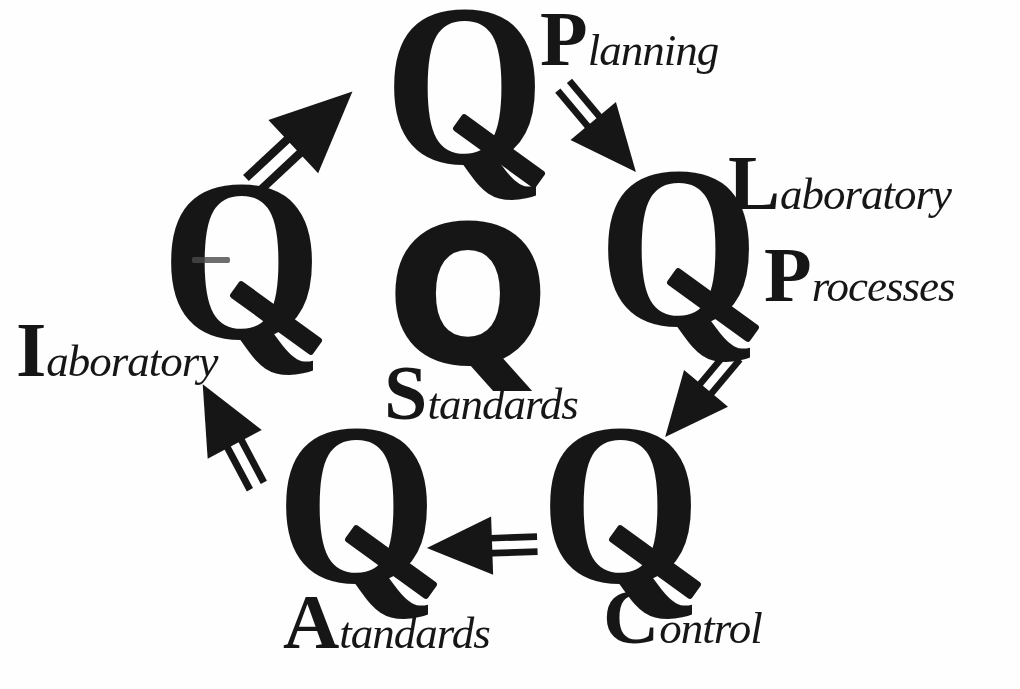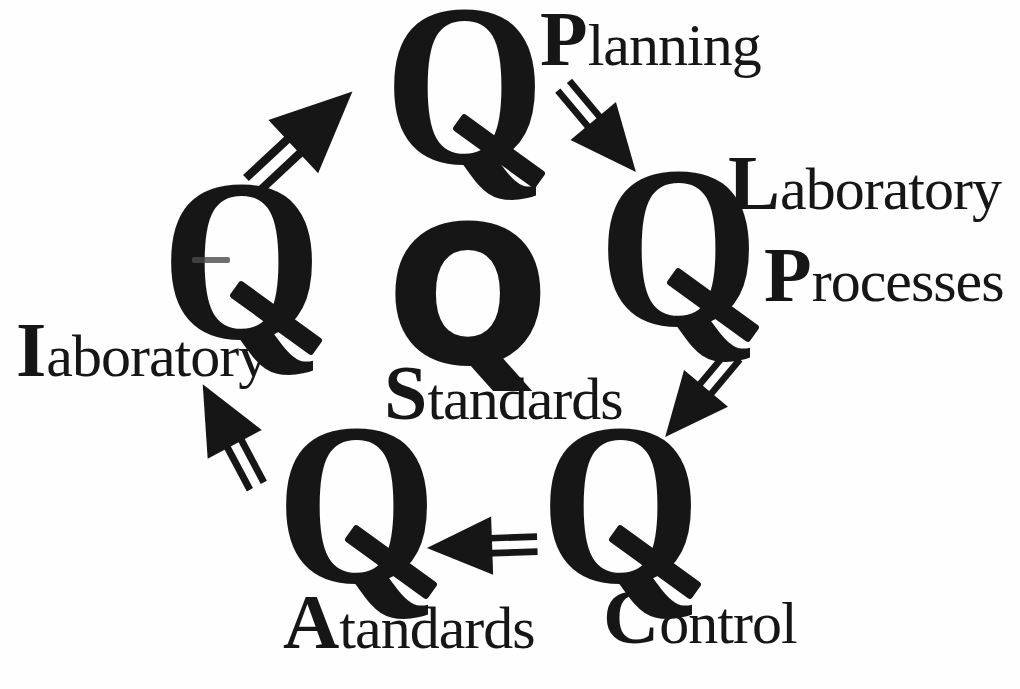--- a/index.html
+++ b/index.html
@@ -29,21 +29,21 @@
     font-family:"DejaVu Sans","Liberation Sans",sans-serif;
     font-weight:bold; font-size:188px; transform:none;
     -webkit-text-stroke:4px #161616;
   }
   
   .node-label {
     position:absolute; display:flex; align-items:baseline;
     white-space:nowrap; color:#161616;
   }
   .node-label .cap  { font-weight:bold; font-size:78px; line-height:1; }
-  .node-label .rest { font-size:60px; line-height:1; letter-spacing:-1px; }
+  .node-label .rest { font-style:italic; font-size:45px; line-height:1; letter-spacing:-1px; }
   .label-stack .row { display:flex; align-items:baseline; }
   .label-stack { display:block; }
   .label-stack .row + .row { margin-top:14px; }
   
   .arrow { position:absolute; }
   .arrow svg { display:block; width:100%; height:100%; overflow:visible; }
   .arrow polygon { fill:#161616; }
   .arrow line { stroke:#161616; stroke-width:8; }
   
   .artifact-dash {

